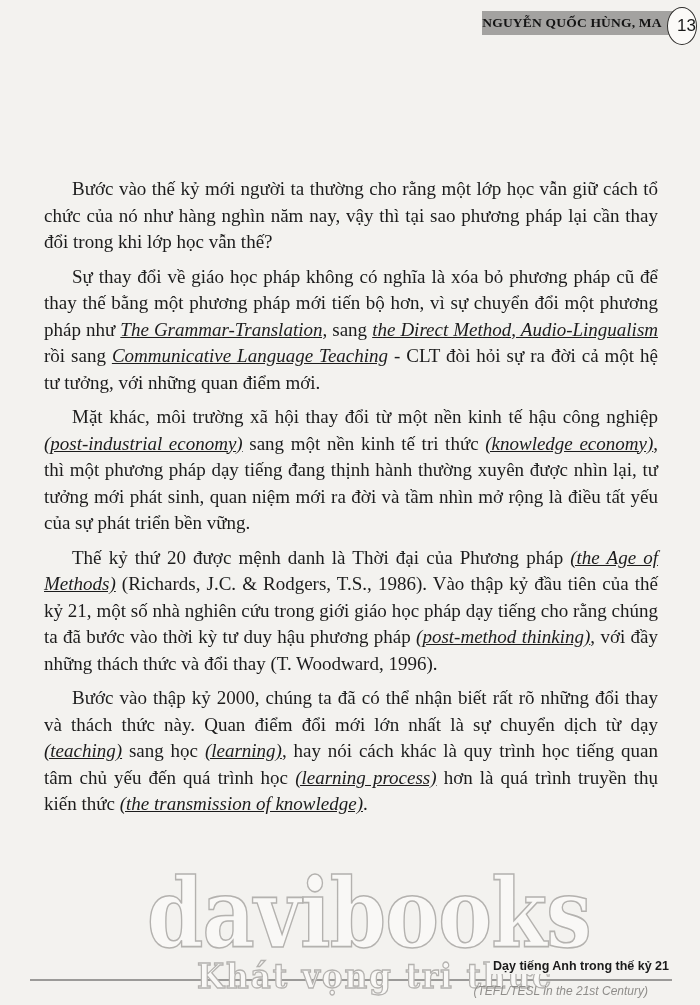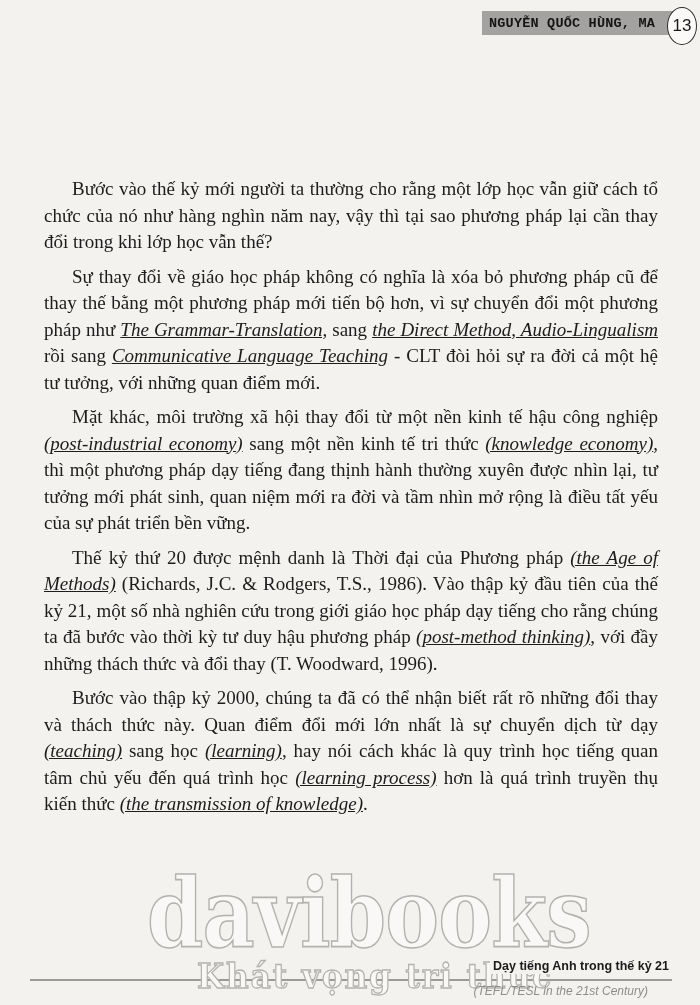--- a/index.html
+++ b/index.html
@@ -14,35 +14,35 @@
     background: var(--page-bg, #f3f2ef);
     overflow: hidden;
   }
   
   .header-bar {
     position: absolute;
     left: 482px; top: 11px;
     width: 194px; height: 24px;
     background: var(--header-bar-bg, #a3a2a0);
     display: flex; align-items: center; justify-content: center;
-    font-family: Liberation Mono, monospace;
+    font-family: Liberation Serif, serif;
     font-weight: bold; font-size: 13.5px;
     letter-spacing: 0.2px;
     color: var(--header-text, #141414);
     padding-right: 14px; box-sizing: border-box;
     white-space: nowrap;
   }
   .page-badge {
     position: absolute;
     left: 667px; top: 7px;
     width: 30px; height: 38px;
     background: var(--badge-bg, #fbfaf8);
     border: 1.5px solid var(--badge-border, #2e2d2b);
     border-radius: 50%;
-    display: flex; align-items: center; justify-content: center;
+    display: flex; align-items: center; justify-content: flex-end;
     font-family: "Liberation Sans", sans-serif;
     font-size: 17px; color: #191919;
     box-sizing: border-box;
   }
   
   .body-text {
     position: absolute;
     left: 44px; top: 176px;
     width: 614px;
     font-size: 19px; line-height: 26.5px;

